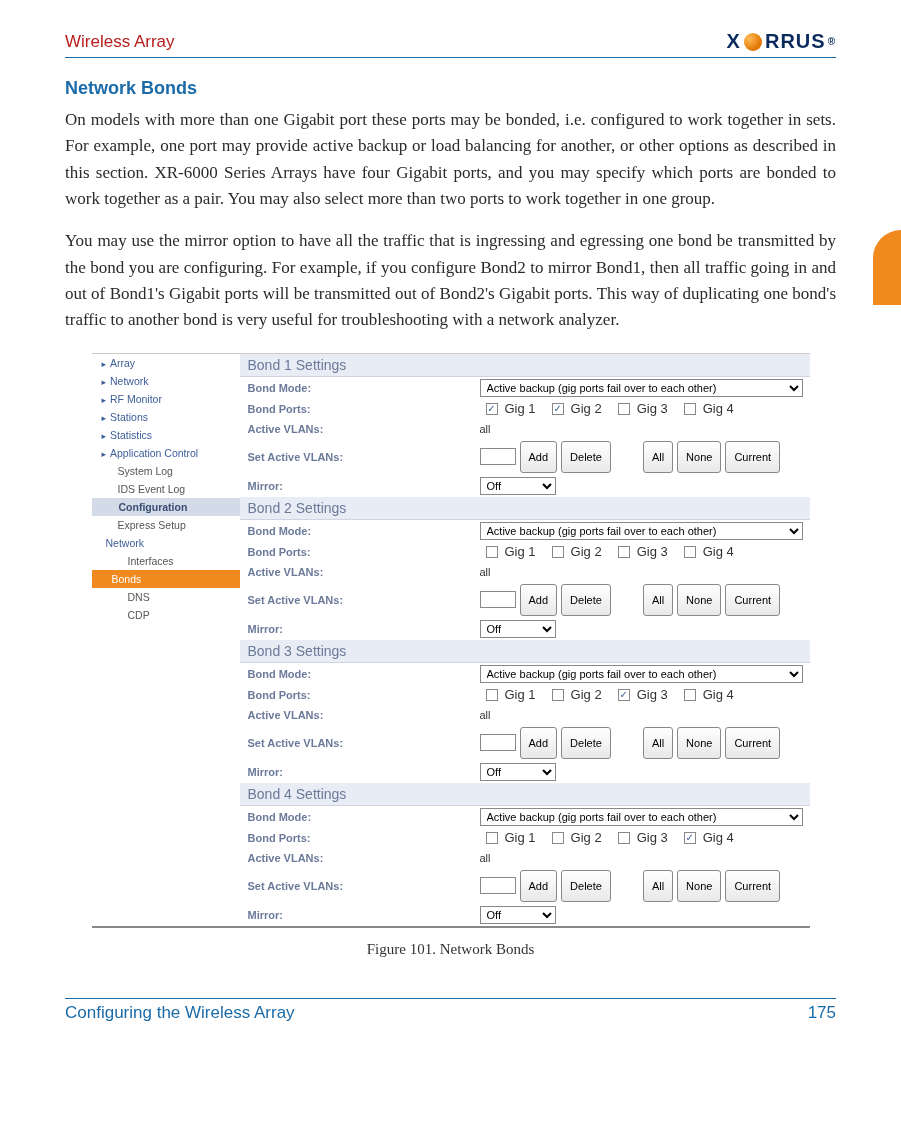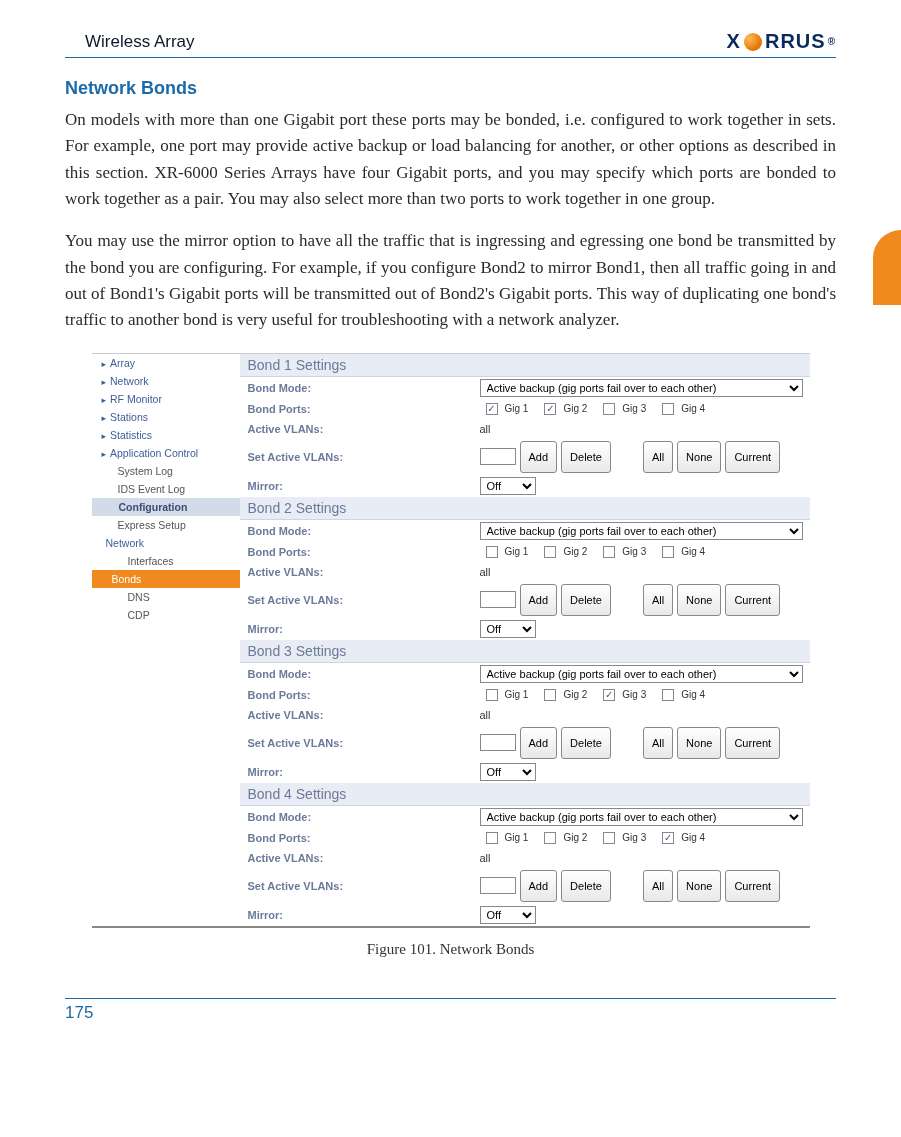--- a/index.html
+++ b/index.html
@@ -18,25 +18,24 @@
     border-top: 1px solid #1a6ba8;
     margin-bottom: 4px;
   }
   .header {
     display: flex;
     justify-content: space-between;
     align-items: center;
     margin-bottom: 4px;
   }
   .header-title {
-    color: #0f172a;
+    color: #b91c1c;
     font-family: Arial, Helvetica, sans-serif;
     font-size: 17px;
     font-weight: 400;
-    margin-left: 20px;
   }
   .section-title {
     color: #1a6ba8;
     font-family: Arial, Helvetica, sans-serif;
     font-size: 18px;
     font-weight: 700;
     margin: 20px 0 8px 0;
   }
   .body-text {
     font-size: 17px;
@@ -138,35 +137,35 @@
   }
   .sel {
     font-family: Arial, Helvetica, sans-serif;
     font-size: 11px;
     border: 1px solid #888;
     background: #fff;
     height: 18px;
     padding: 0 2px;
   }
   .sel.wide { width: 323px; }
-  .sel.narrow { width: 56px; }
+  .sel.narrow { width: 76px; }
   .chk {
     width: 12px;
     height: 12px;
     border: 1px solid #888;
     background: #fff;
     display: inline-flex;
     align-items: center;
     justify-content: center;
     font-size: 10px;
     color: #3d5d99;
     margin-left: 6px;
   }
   .chk.checked::after { content: "✓"; }
-  .glabel { font-size: 10px; color: #333; margin-right: 6px; margin-left: 3px;}
+  .glabel { font-size: 13px; color: #333; margin-right: 6px; margin-left: 3px;}
   .txt { font-size: 11px; color: #333; }
   .txtin {
     width: 36px;
     height: 17px;
     border: 1px solid #888;
     background: #fff;
   }
   .btn {
     font-family: Arial, Helvetica, sans-serif;
     font-size: 11px;
@@ -443,15 +442,16 @@
             </div>
           </div>
         </div>
     </div>
   </div>
 
   <div class="caption">Figure 101. Network Bonds</div>
 
   <div class="footer-rule2"></div>
   <div class="footer">
+    <span class="footer-left">Configuring the Wireless Array</span>
     <span class="footer-right">175</span>
   </div>
 </div>
 
 </body></html>

